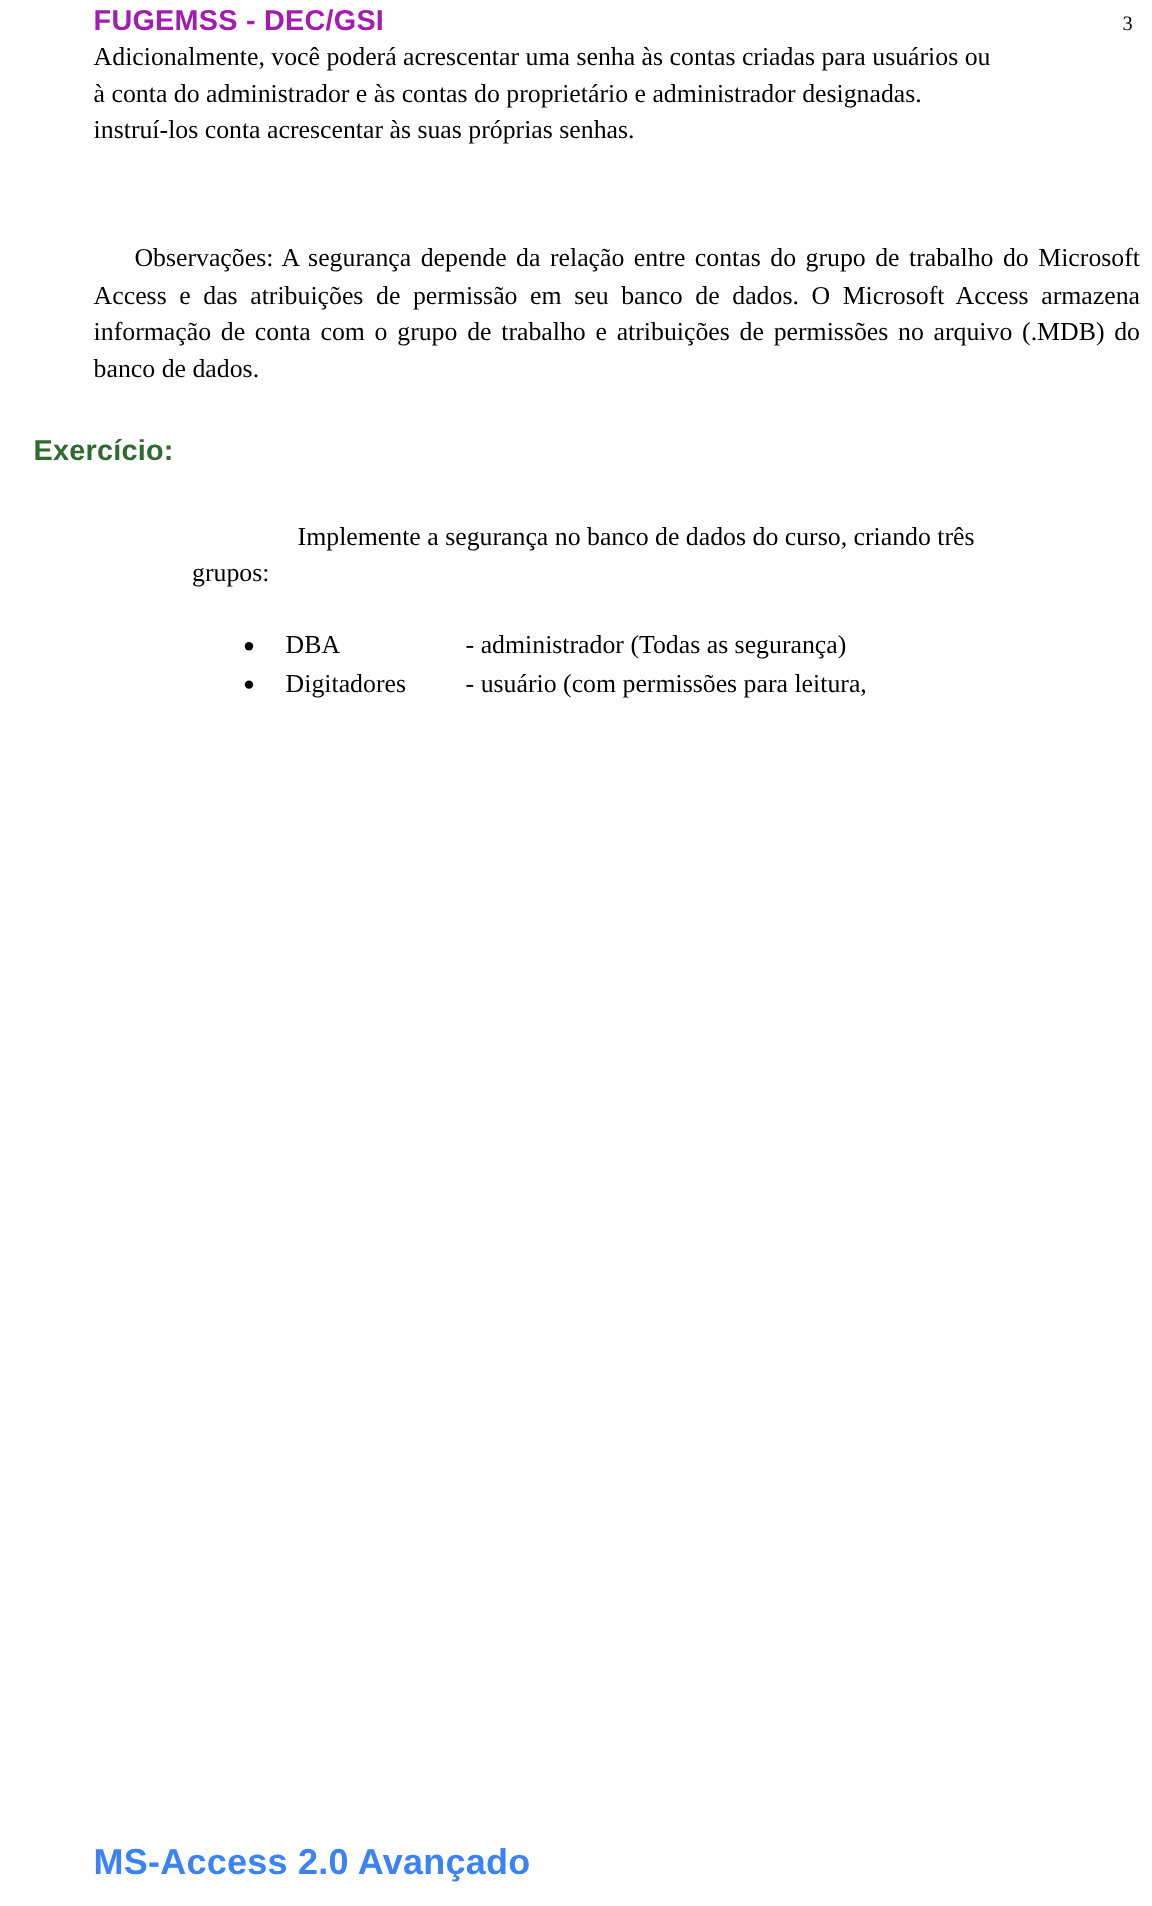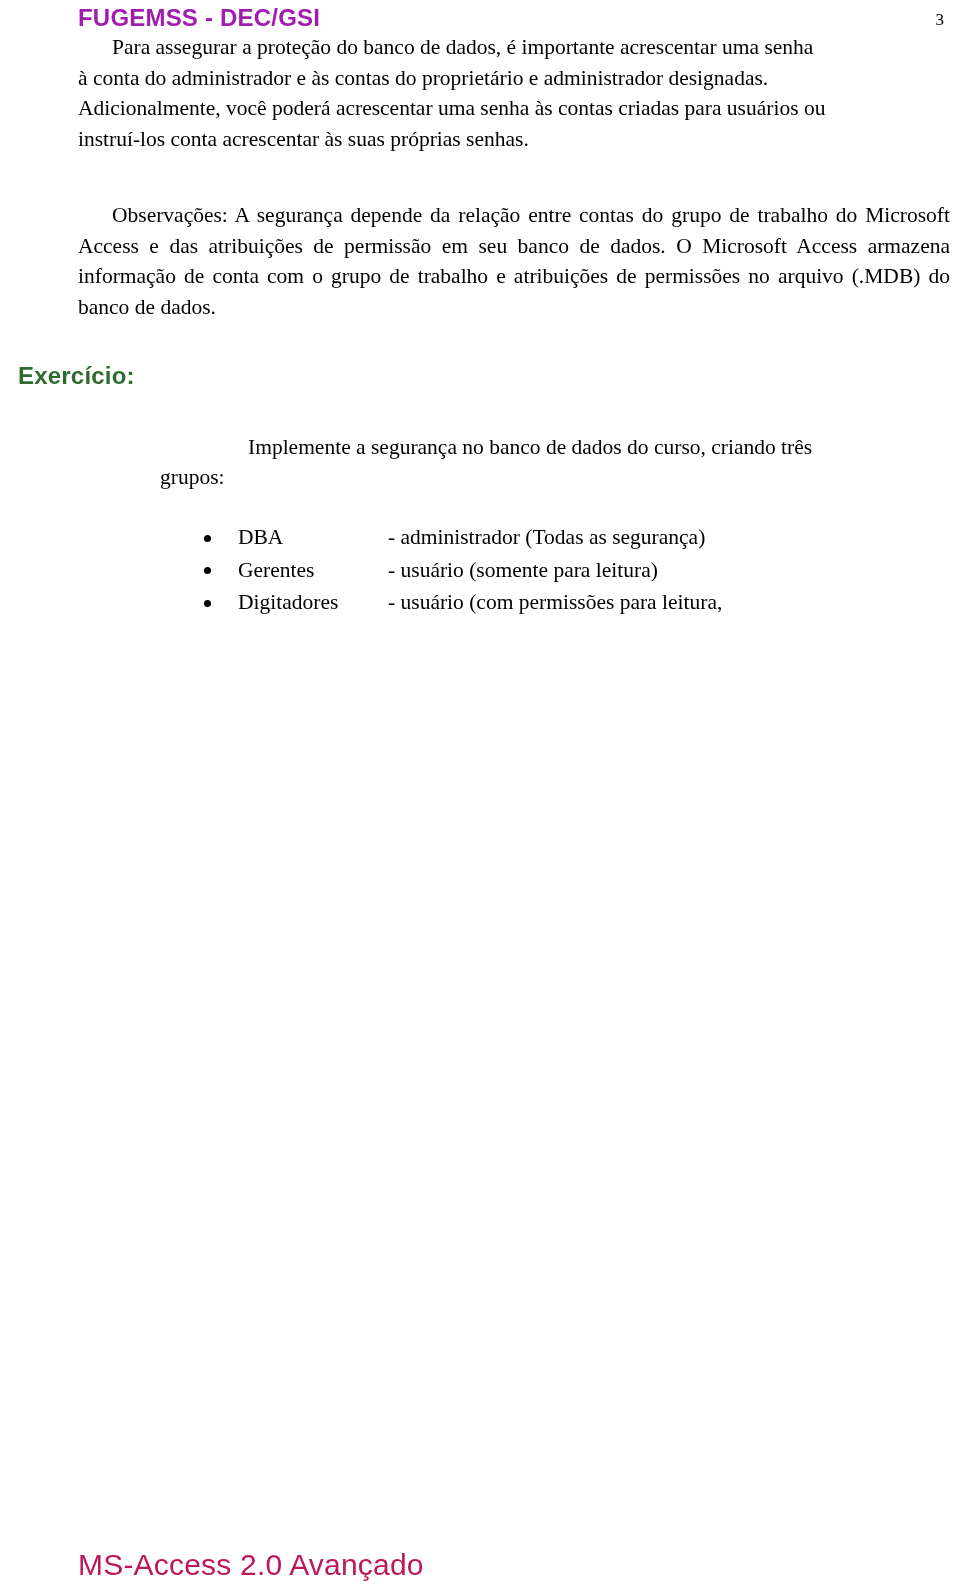--- a/index.html
+++ b/index.html
@@ -54,21 +54,21 @@
     width: 872px;
     font-size: 21.5px;
     line-height: 1.42;
     text-align: justify;
   }
   .p1 { top: 32px; }
   .p3 { top: 200px; }
 
   .exercicio {
     position: absolute;
-    left: 18px;
+    left: 28px;
     top: 362px;
     font-family: "Liberation Sans", sans-serif;
     font-weight: bold;
     font-size: 24px;
     color: #2e6b2e;
     letter-spacing: 0.2px;
   }
   .ex-intro {
     position: absolute;
     left: 160px;
@@ -119,66 +119,61 @@
   .bullet-row.multiline {
     text-align: justify;
   }
   .bullet-cont {
     display: block;
     margin-left: 0px;
   }
   .footer {
     position: absolute;
     left: 78px;
-    bottom: 6px;
+    bottom: 18px;
     font-family: "Liberation Sans", sans-serif;
-    font-weight: normal;
+    font-weight: bold;
     font-size: 30px;
-    color: #be185d;
+    color: #3b82f6;
     letter-spacing: 0.2px;
     white-space: nowrap;
   }
 </style>
 </head>
 <body>
 
 <div class="page">
 
   <div class="header-row">
     <div class="doc-title">FUGEMSS - DEC/GSI</div>
     <div class="page-number">3</div>
   </div>
 
   <div class="body-block p1">
-    <div style="text-align:justify; padding-left:34px;">Para assegurar a proteção do banco de dados, é importante acrescentar uma senha</div>
+    <div style="text-align:justify;">Adicionalmente, você poderá acrescentar uma senha às contas criadas para usuários ou</div>
     <div style="text-align:justify;">à conta do administrador e às contas do proprietário e administrador designadas.</div>
-    <div style="text-align:justify;">Adicionalmente, você poderá acrescentar uma senha às contas criadas para usuários ou</div>
     <div>instruí-los conta acrescentar às suas próprias senhas.</div>
   </div>
 
   <div class="body-block p3" style="text-indent:34px;">Observações: A segurança depende da relação entre contas do grupo de trabalho do Microsoft Access e das atribuições de permissão em seu banco de dados. O Microsoft Access armazena informação de conta com o grupo de trabalho e atribuições de permissões no arquivo (.MDB) do banco de dados.</div>
 
   <div class="exercicio">Exercício:</div>
 
   <div class="ex-intro">
     <span class="line1">Implemente a segurança no banco de dados do curso, criando três</span>
     <span class="grupos">grupos:</span>
   </div>
 
   <div class="bullets">
 
     <div class="bullet-row">
       <span class="dot"></span>
       <span class="bullet-name">DBA</span><span class="bullet-desc">- administrador (Todas as segurança)</span>
     </div>
 
-    <div class="bullet-row">
-      <span class="dot"></span>
-      <span class="bullet-name">Gerentes</span><span class="bullet-desc">- usuário        (somente para leitura)</span>
-    </div>
 
     <div class="bullet-row multiline">
       <span class="dot"></span>
       <span class="bullet-name">Digitadores</span><span class="bullet-desc">- usuário              (com  permissões  para  leitura,</span>
     </div>
 
   </div>
 
   <div class="footer">MS-Access 2.0 Avançado</div>
 

